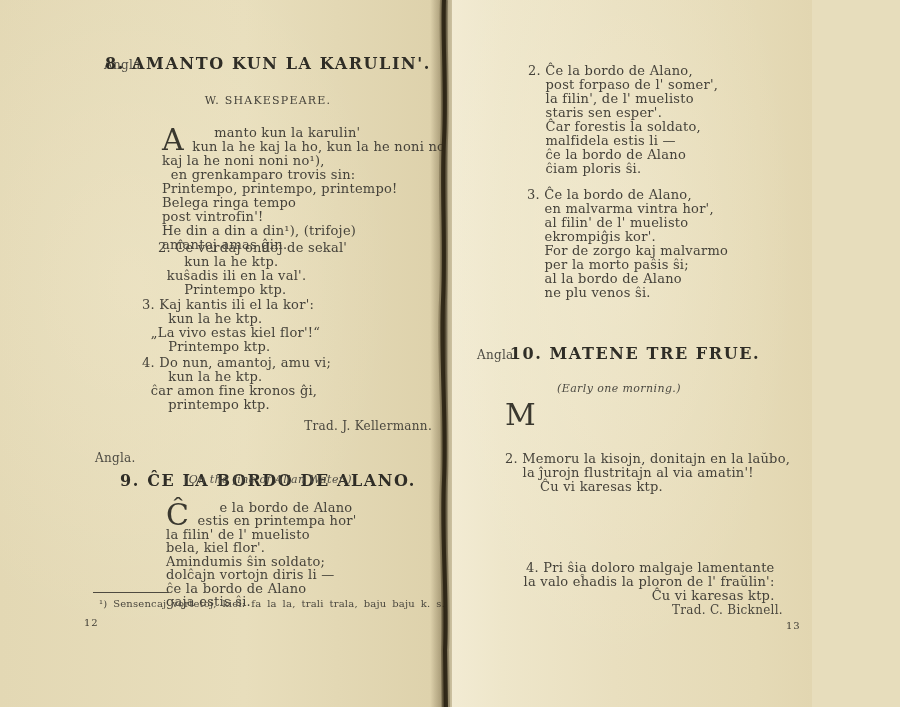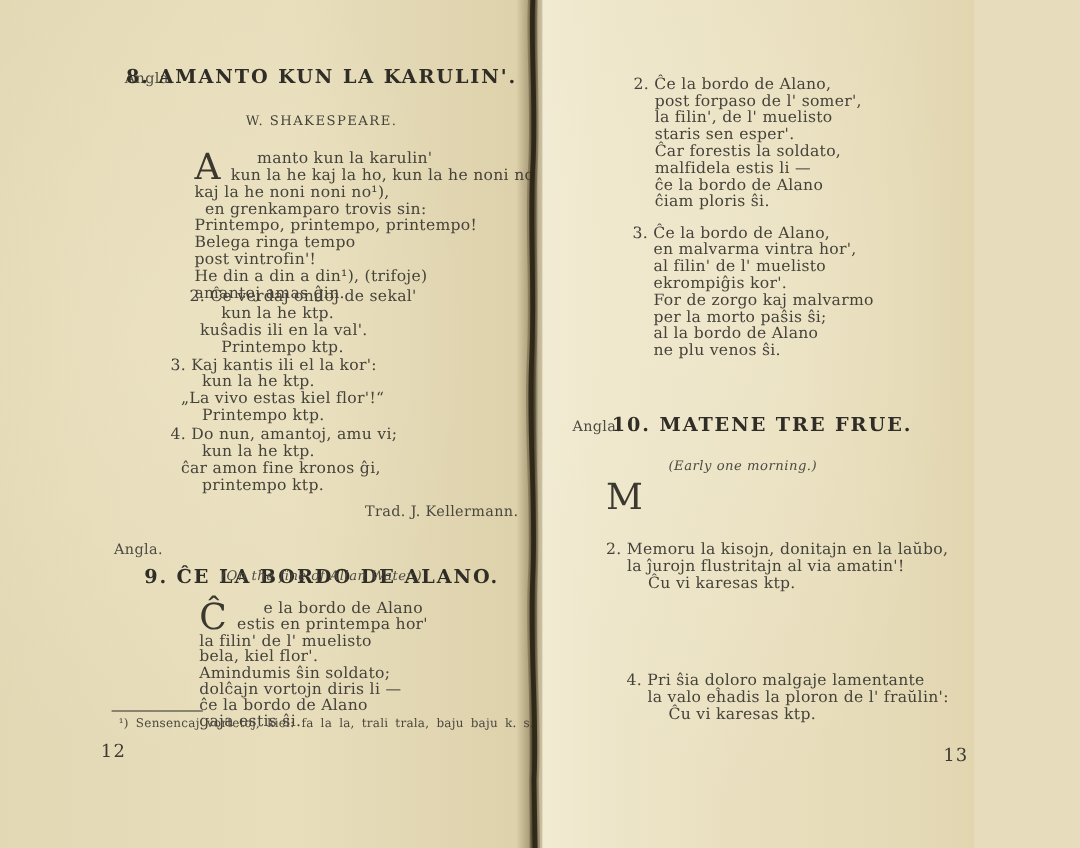--- a/index.html
+++ b/index.html
@@ -47,21 +47,21 @@
     white-space:pre;font-size:13px;line-height:14px;letter-spacing:0.25px;color:#45423a;
   }
   .opening-9{line-height:13.5px;}
   .dropcap{
     float:left;font-size:30px;line-height:25px;height:26px;
     margin:1px 4px 0 0;color:#3a382f;
   }
   .trad{font-size:12px;color:#4a473e;text-align:right;letter-spacing:0.3px;}
   .footnote-rule{position:absolute;border:none;border-top:1.5px solid #4e4a40;margin:0;}
   .footnote{font-size:10px;color:#4a473e;letter-spacing:0.2px;word-spacing:2.5px;white-space:pre;}
-  .page-number{font-size:15px;color:#3d3b33;letter-spacing:1px;}
+  .page-number{font-size:10px;color:#3d3b33;letter-spacing:1px;}
 </style>
 </head>
 <body>
 
 <div class="book">
 
   <div class="page page-left">
 
     <span class="abs margin-label" style="left:104px;top:58px;">Angla.</span>
 
@@ -159,21 +159,22 @@
 
     <div class="abs opening" style="left:53px;top:387px;width:320px;">
       <span class="dropcap">M</span>
     </div>
 
     <div class="abs stanza" style="left:53px;top:452px;">2. Memoru la kisojn, donitajn en la laŭbo,
     la ĵurojn flustritajn al via amatin'!
         Ĉu vi karesas ktp.</div>
 
 
-    <div class="abs stanza" style="left:70px;top:561px;">4. Pri ŝia doloro malgaje lamentante
+    <div class="abs stanza" style="left:54px;top:561px;text-align:right;">4. Pri ŝia doloro malgaje lamentante
     la valo eĥadis la ploron de l' fraŭlin':
         Ĉu vi karesas ktp.</div>
 
+    <div class="abs trad" style="left:53px;top:603px;width:278px;">Trad. C. Bicknell.</div>
 
     <div class="abs page-number" style="left:334px;top:620px;">13</div>
   </div>
 
 </div>
 
 </body></html>

